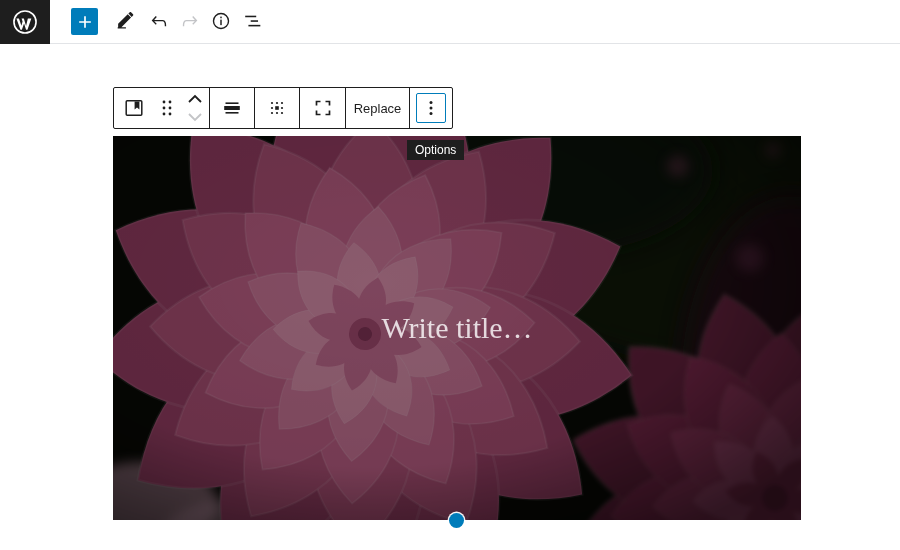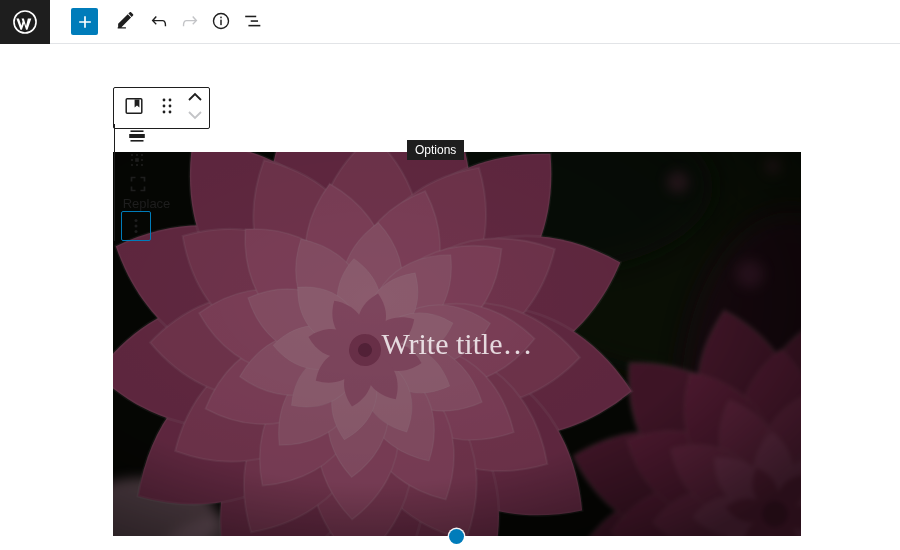--- a/index.html
+++ b/index.html
@@ -14,21 +14,21 @@
              background:#1e1e1e; display:flex; align-items:center; justify-content:center;
              cursor:pointer; }
   .inserter-btn { position:absolute; left:71px; top:8px; width:27px; height:27px;
                   background:#007cba; border:none; border-radius:2px; color:#fff;
                   display:flex; align-items:center; justify-content:center; cursor:pointer; }
   .hdr-icon-btn { position:absolute; top:7px; width:28px; height:28px; border:none; background:transparent;
                   display:flex; align-items:center; justify-content:center; cursor:pointer; }
 
   
   .block-toolbar { position:absolute; left:113px; top:87px; height:42px;
-                   display:flex; background:#fff; border:1px solid #1e1e1e; border-radius:2px; z-index:20;flex-direction:column; }
+                   display:flex; background:#fff; border:1px solid #1e1e1e; border-radius:2px; z-index:20; }
   .tb-group { display:flex; align-items:center; height:100%; }
   .tb-group + .tb-group { border-left:1px solid #1e1e1e; }
   .tb-btn { height:100%; border:none; background:transparent; display:flex;
             align-items:center; justify-content:center; cursor:pointer; padding:0; }
   .tb-btn.cover-btn   { width:40px; }
   .tb-btn.drag-btn    { width:26px; cursor:grab; }
   .movers { width:29px; height:100%; display:flex; flex-direction:column;
             align-items:center; justify-content:center; }
   .mover-btn { width:24px; height:18px; border:none; background:transparent; padding:0;
                display:flex; align-items:center; justify-content:center; cursor:pointer; }
@@ -37,21 +37,21 @@
   .replace-btn { width:63px; font-size:13px; color:#1e1e1e; font-family:"Liberation Sans",sans-serif; }
   .options-btn { width:42px; }
   .options-ring { width:30px; height:30px; border:1.5px solid #007cba; border-radius:2px;
                   display:flex; align-items:center; justify-content:center; }
 
   
   .tooltip { position:absolute; left:407px; top:140px; background:#1e1e1e; color:#fff;
              font-size:12px; line-height:1; padding:4px 8px; z-index:30; white-space:nowrap; }
 
   
-  .cover-block { position:absolute; left:113px; top:152px; width:688px; height:384px; z-index:1; }
+  .cover-block { position:absolute; left:113px; top:136px; width:688px; height:384px; z-index:1; }
   .cover-media { position:absolute; inset:0; overflow:hidden; }
   .cover-media svg { display:block; filter:blur(0.6px); }
   .cover-overlay { position:absolute; inset:0; background:rgba(0,0,0,0.42); }
   .cover-title { position:absolute; inset:0; display:flex; align-items:center; justify-content:center;
                  font-family:"Liberation Serif","DejaVu Serif",serif; font-size:30px;
                  color:rgba(255,255,255,0.80); cursor:text; }
   .resize-handle { position:absolute; left:50%; bottom:-8px; margin-left:-8px;
                    width:15px; height:15px; border-radius:50%; background:#007cba;
                    box-shadow:0 0 0 1.5px rgba(255,255,255,0.95); cursor:ns-resize; z-index:5; }
 

